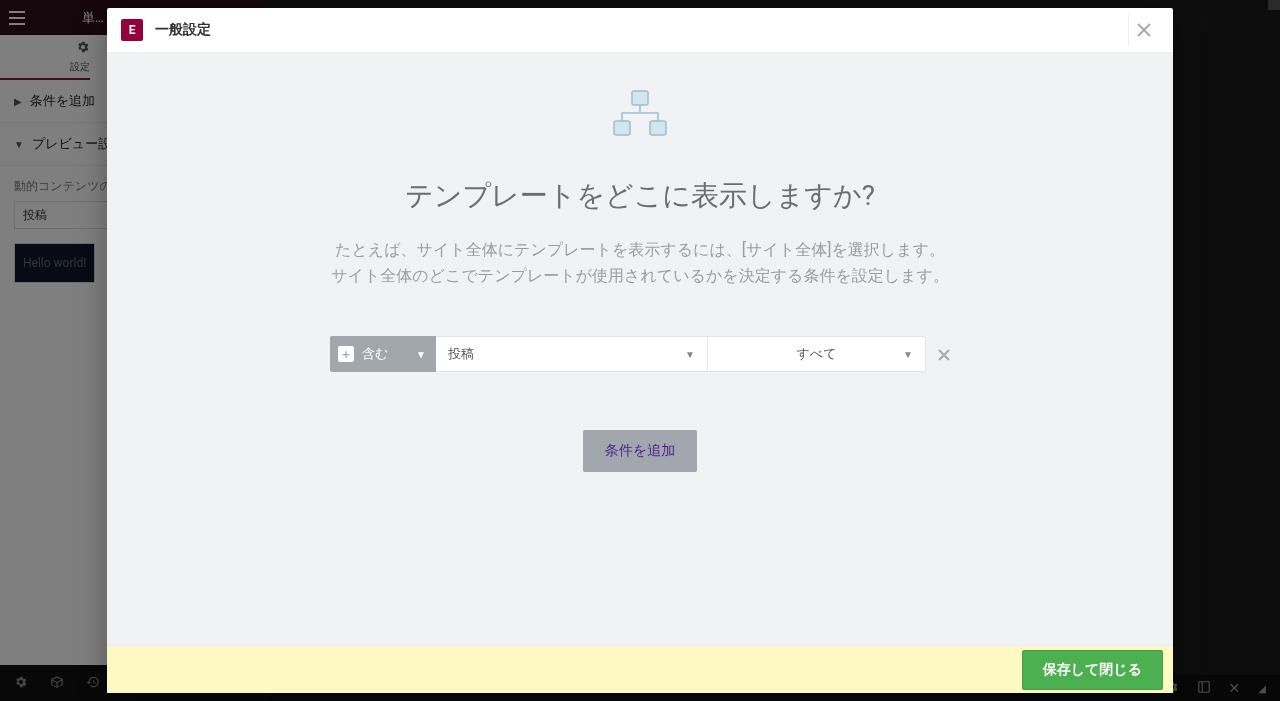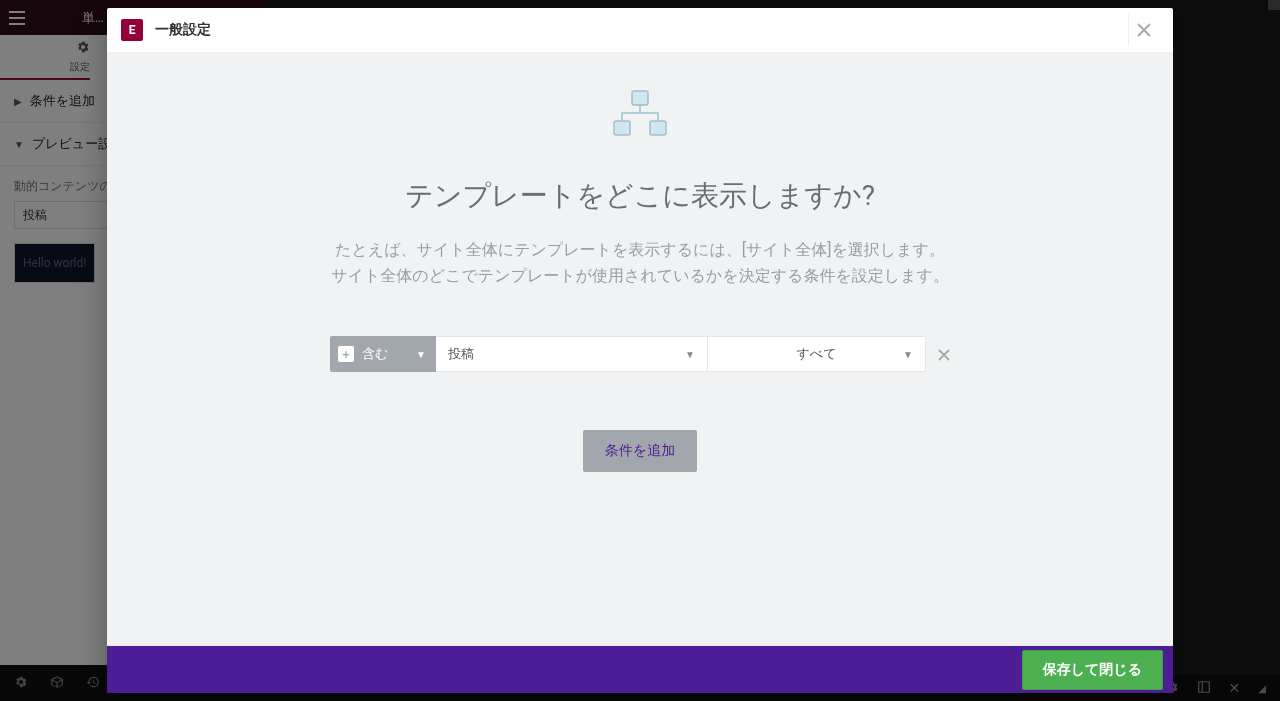--- a/index.html
+++ b/index.html
@@ -54,21 +54,21 @@
 
 .cond-select { background: #fff; height: 36px; display: flex; align-items: center; padding: 0 12px; font-size: 13px; color: #555; position: relative; border-top: 1px solid #e5e5e5; border-bottom: 1px solid #e5e5e5; }
 .cond-select.first { width: 272px; border-right: 1px solid #e5e5e5; }
 .cond-select.second { width: 218px; border-right: 1px solid #e5e5e5; border-radius: 0 2px 2px 0; justify-content: center; }
 .cond-select .caret-d { position: absolute; right: 12px; font-size: 10px; color: #888; }
 
 .cond-remove { color: #aaa; font-size: 18px; margin-left: 12px; cursor: pointer; }
 
 .add-condition-btn { margin-top: 58px; background: #a2a6ad; color: #4c1d95; border: none; padding: 12px 22px; font-size: 14px; cursor: pointer; border-radius: 2px; }
 
-.modal-footer { height: 48px; border-top: 1px solid #eee; background: #4c1d95; display: flex; align-items: center; justify-content: flex-end; padding: 0 10px; }
+.modal-footer { height: 48px; border-top: 1px solid #eee; background: #fef9c3; display: flex; align-items: center; justify-content: flex-end; padding: 0 10px; }
 .save-btn { background: #4caf50; color: #fff; border: 1px solid #43a047; padding: 10px 20px; font-size: 14px; font-weight: 600; cursor: pointer; border-radius: 2px; }
 </style>
 </head>
 <body>
 
 <div class="editor-bg">
   <div class="editor-topbar">
     <div class="menu-btn">
       <svg width="16" height="14" viewBox="0 0 16 14">
           <path stroke="#fff" stroke-width="2" d="M0 1h16M0 7h16M0 13h16"></path>

